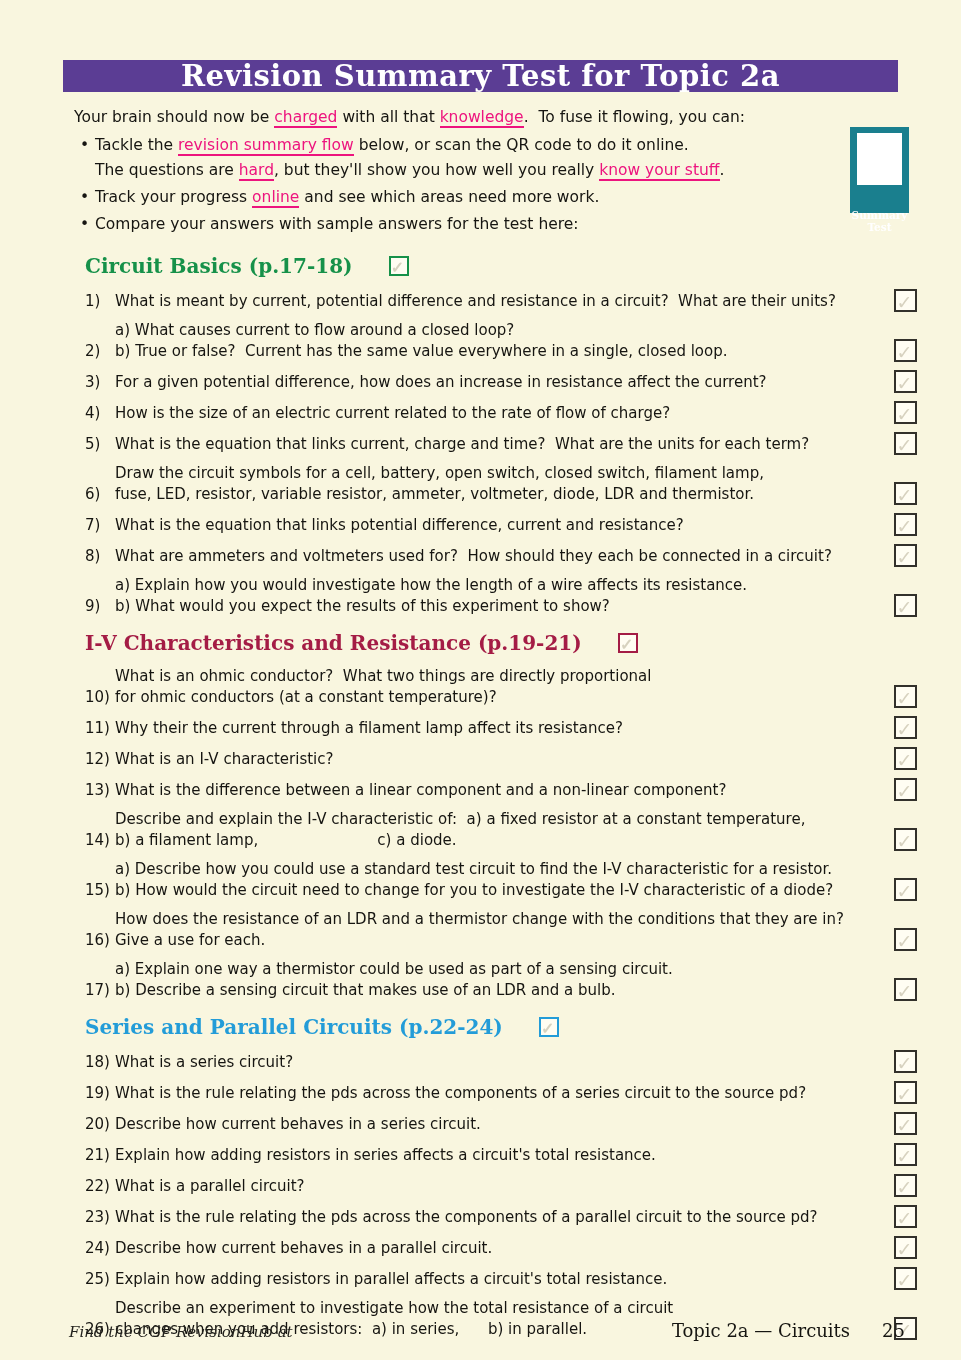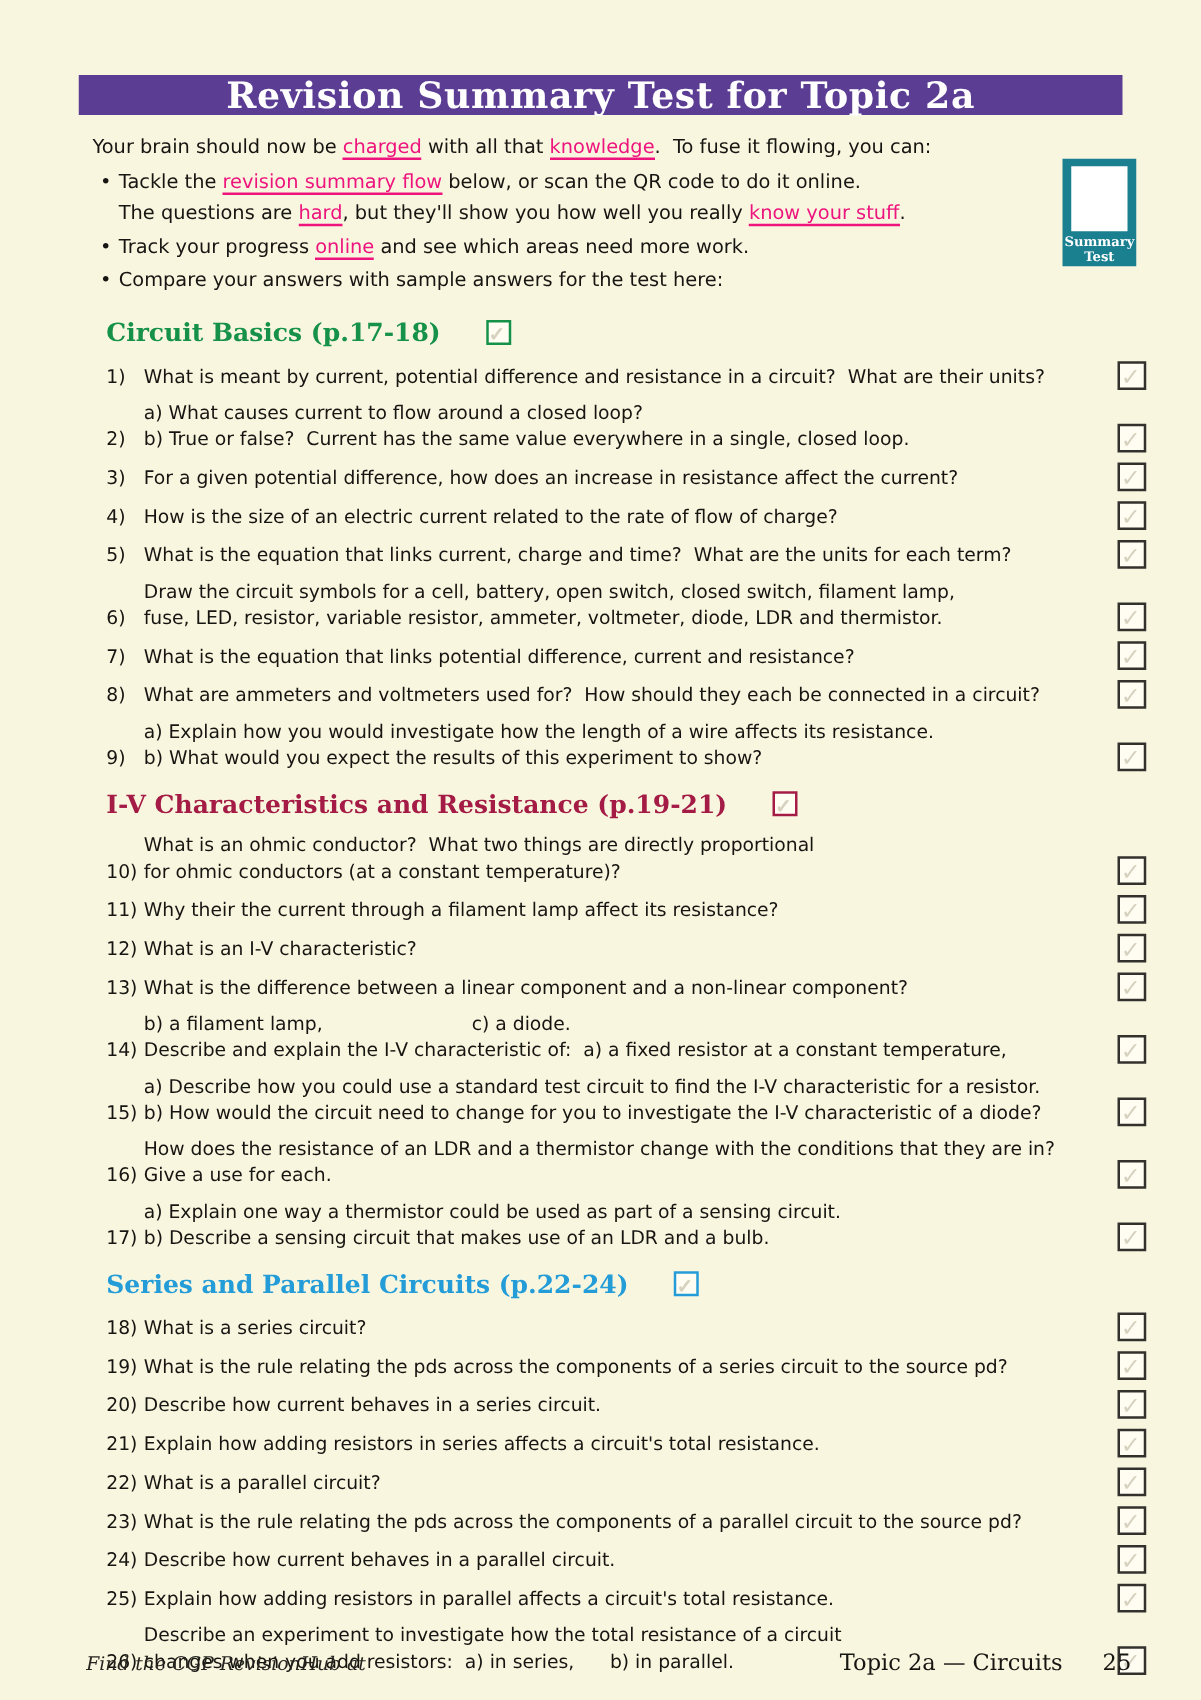--- a/index.html
+++ b/index.html
@@ -24,20 +24,21 @@
   .lead{line-height:25px;white-space:pre-wrap;margin-bottom:3px;}
   .bullet-item{display:flex;margin-top:2px;}
   .bmark{width:21px;flex:none;padding-left:6px;line-height:25px;}
   .btext{flex:1;}
   .bline{line-height:25px;white-space:pre-wrap;}
   .plink{color:var(--pink);border-bottom:2px solid var(--pink);padding-bottom:0px;}
   .qr{
     position:absolute;top:127px;right:52px;width:59px;height:86px;
     background:var(--teal);display:flex;flex-direction:column;align-items:center;
     padding-top:6px;
+    gap:21px;
   }
   .qr-sq{width:45px;height:52px;background:#ffffff;flex:none;}
   .qr-label{
     color:#fff;font-family:"DejaVu Serif",serif;font-weight:bold;
     font-size:10.5px;line-height:12px;text-align:center;margin-top:3px;
   }
   #sections{margin:0 44px 0 85px;}
   .sec-h{
     font-family:"DejaVu Serif",serif;font-weight:bold;font-size:20px;
     margin:14px 0 11px 0;display:flex;align-items:center;gap:25px;
@@ -238,22 +239,22 @@
         <div class="qtext">
           <div class="qline">What is the difference between a linear component and a non-linear component?</div>
         </div>
         <span class="qcheck">
           <span class="tick">✓</span>
         </span>
       </div>
       <div class="q">
         <div class="qnum">14)</div>
         <div class="qtext">
+          <div class="qline">Describe and explain the I-V characteristic of:  a) a fixed resistor at a constant temperature,</div>
           <div class="qline">b) a filament lamp,                         c) a diode.</div>
-          <div class="qline">Describe and explain the I-V characteristic of:  a) a fixed resistor at a constant temperature,</div>
         </div>
         <span class="qcheck">
           <span class="tick">✓</span>
         </span>
       </div>
       <div class="q">
         <div class="qnum">15)</div>
         <div class="qtext">
           <div class="qline">a) Describe how you could use a standard test circuit to find the I-V characteristic for a resistor.</div>
           <div class="qline">b) How would the circuit need to change for you to investigate the I-V characteristic of a diode?</div>

